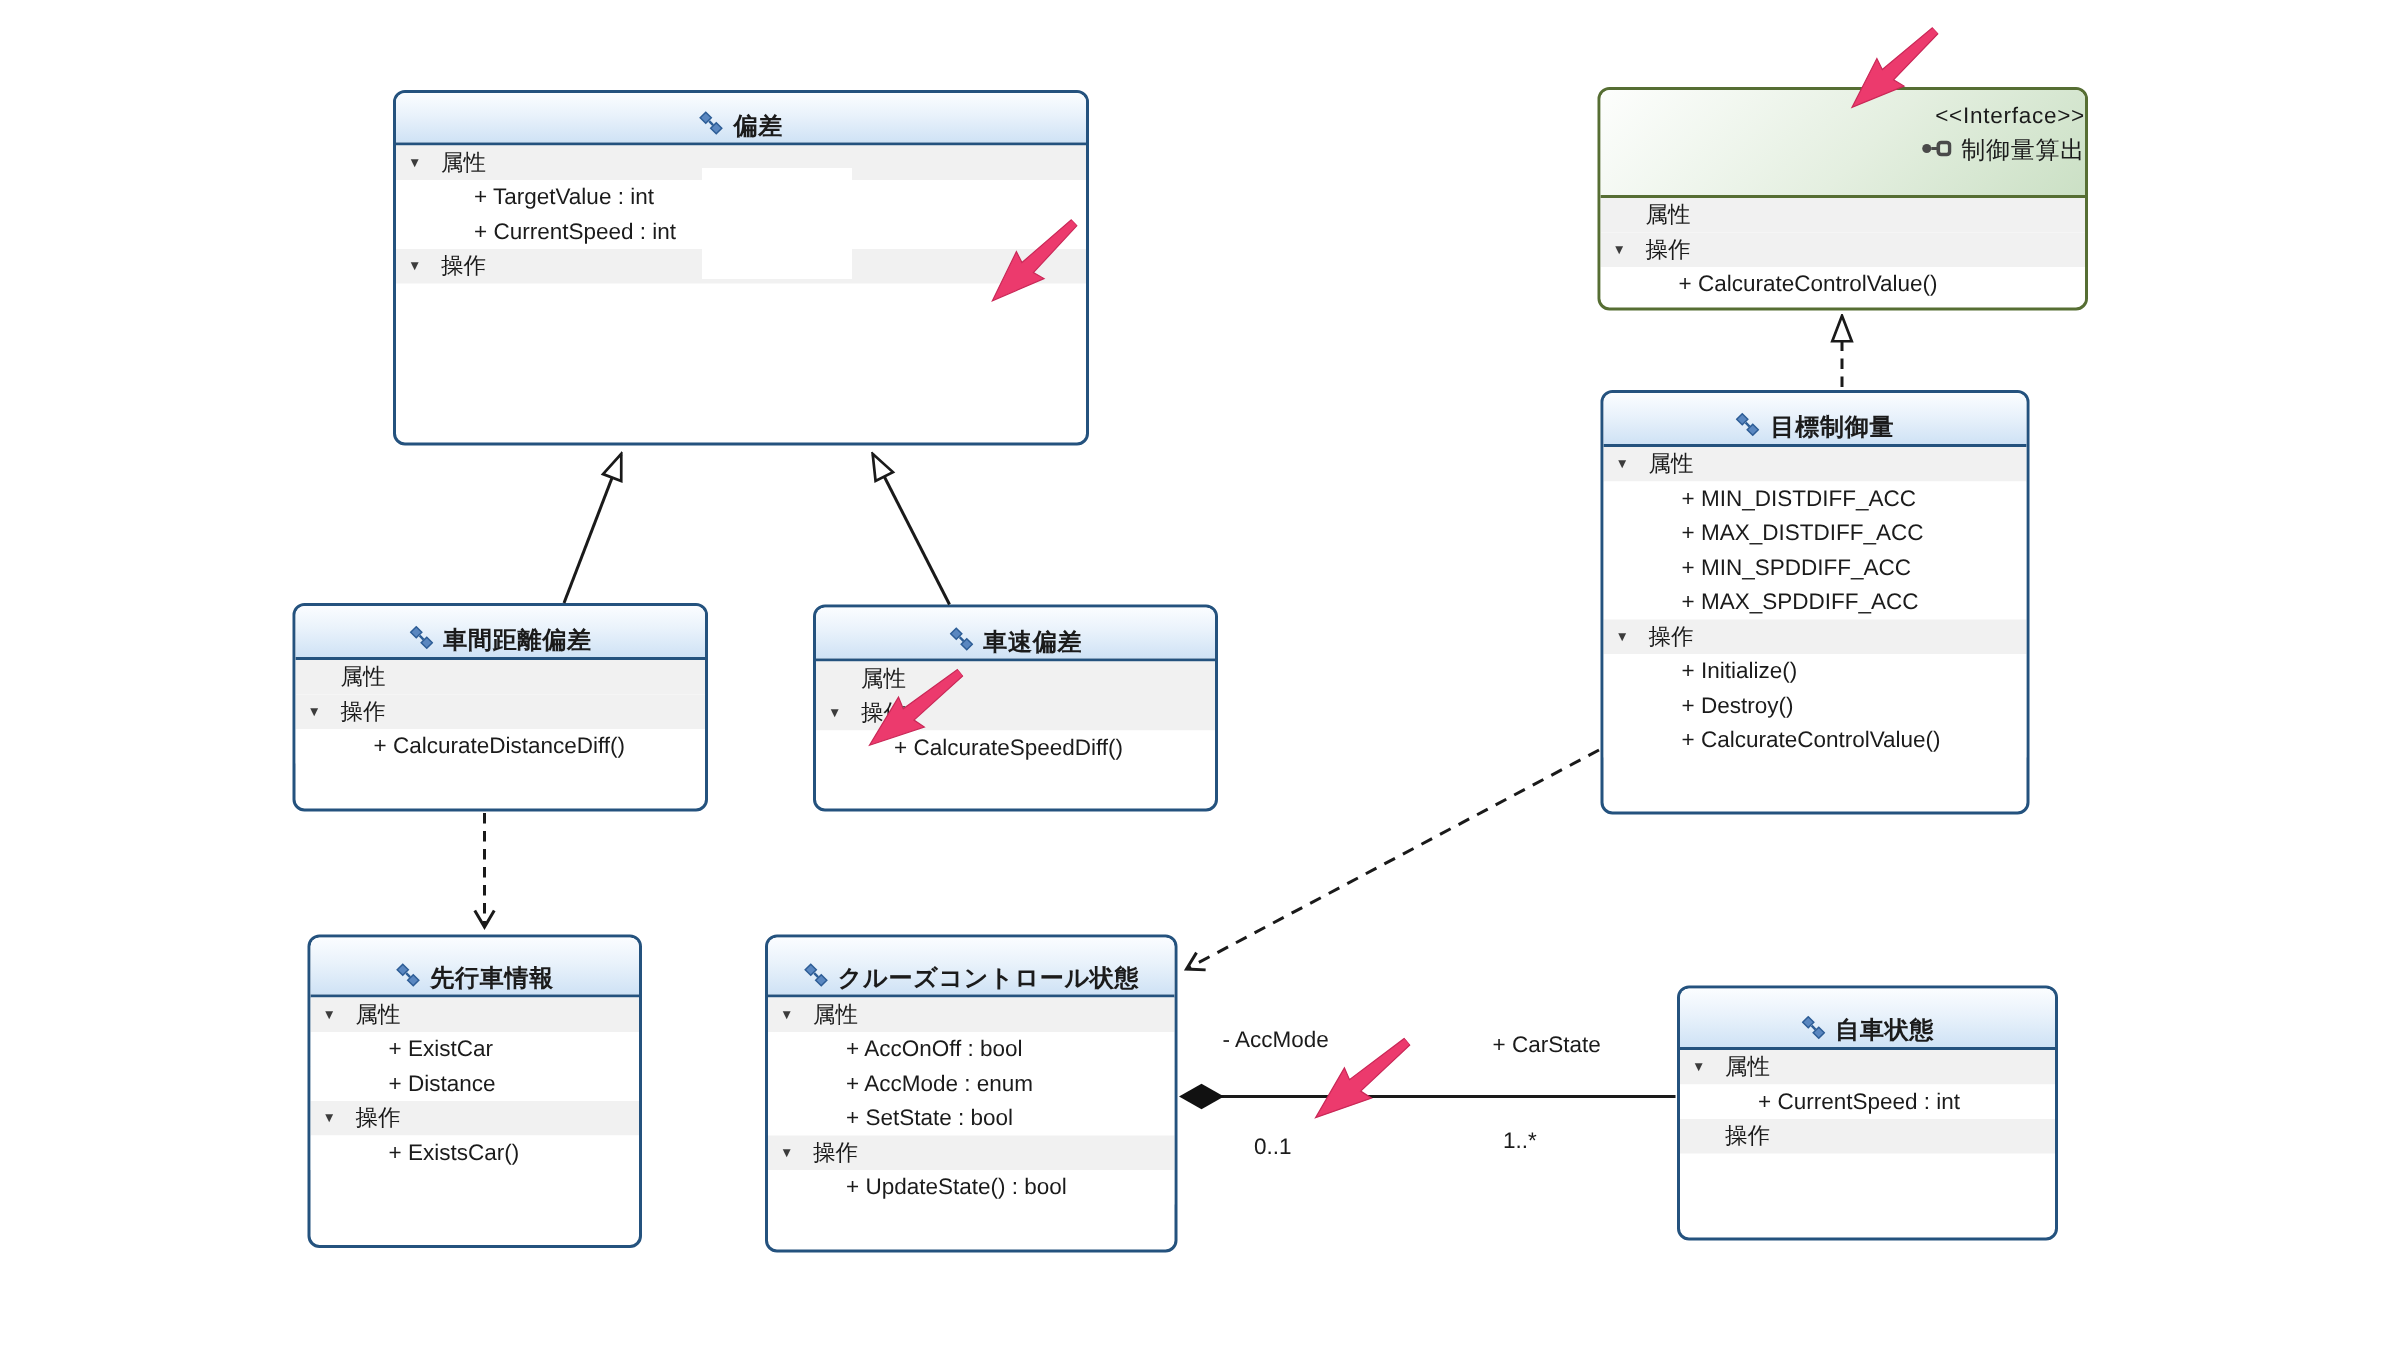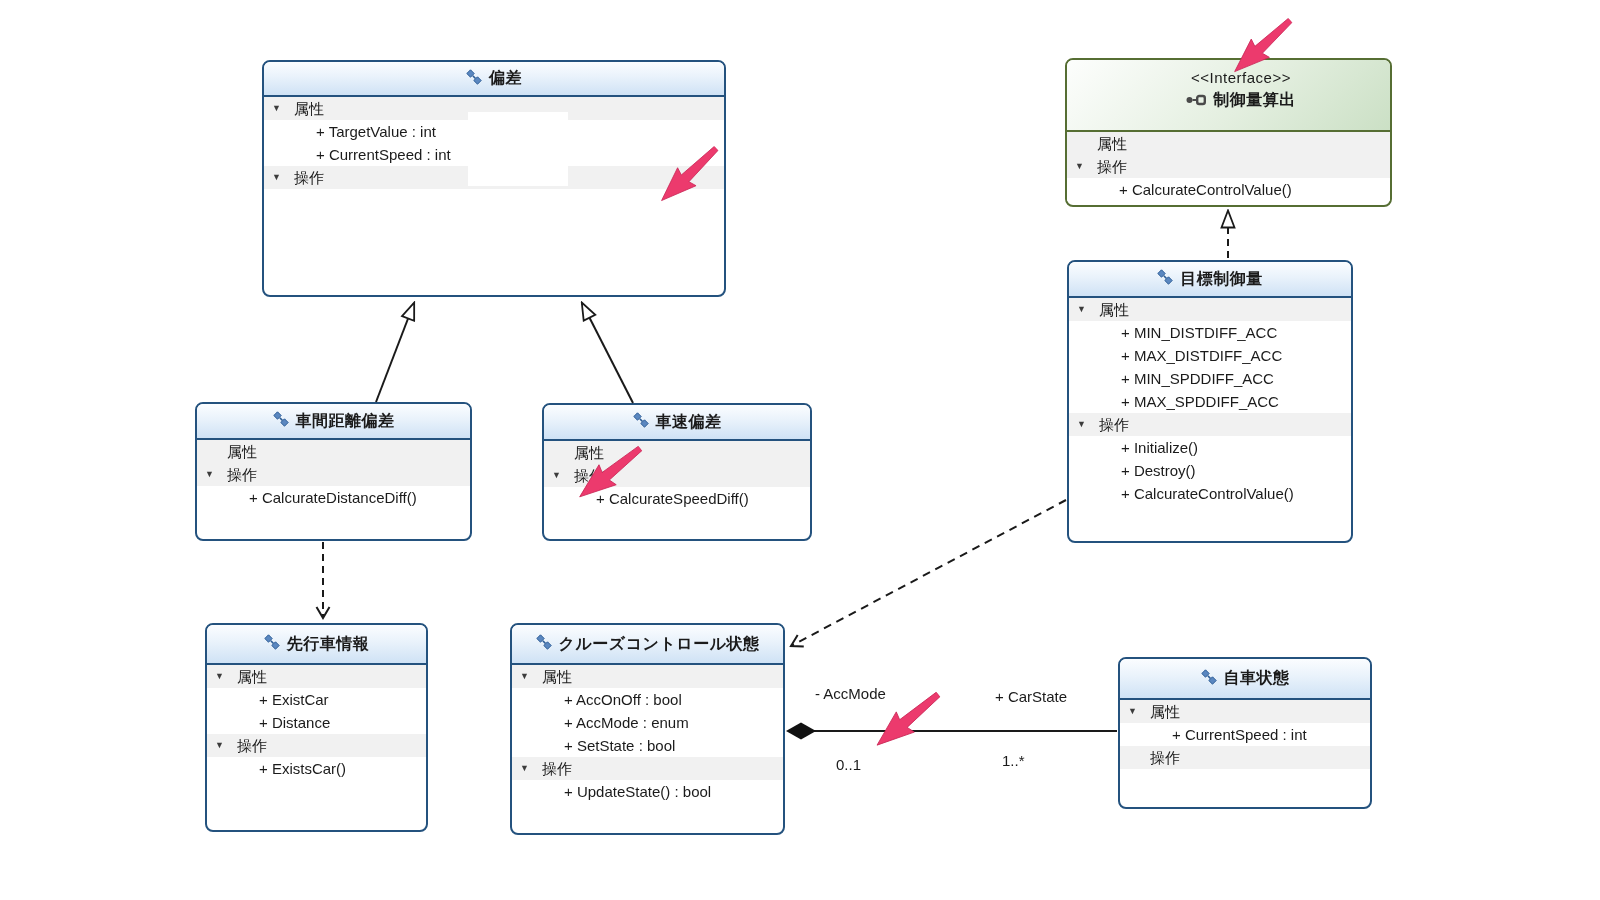--- a/index.html
+++ b/index.html
@@ -9,31 +9,31 @@
   }
   .canvas{position:absolute;inset:0;}
 
   
   .uml-class{
     position:absolute;box-sizing:border-box;background:#ffffff;
     border:2px solid #24527e;border-radius:8px;overflow:hidden;z-index:1;
   }
   .uml-class.iface{border-color:#566e33;}
   .uml-hdr{
-    box-sizing:border-box;display:flex;align-items:center;justify-content:center;gap:7px;
+    box-sizing:border-box;display:flex;align-items:flex-end;justify-content:center;gap:7px;
     background:linear-gradient(180deg,#fbfdff 0%,#e9f2fb 45%,#cfe2f5 100%);
     border-bottom:2px solid #24527e;
     font-size:16px;font-weight:600;letter-spacing:.5px;
   }
   .uml-class.iface .uml-hdr{
     flex-direction:column;gap:4px;justify-content:flex-start;padding-top:9px;
     background:linear-gradient(135deg,#fdfefd 0%,#e4efe0 55%,#cbe0c5 100%);
     border-bottom:2px solid #566e33;font-weight:400;padding-left:25px;
   }
-  .iface-name{display:flex;align-items:center;gap:7px;font-weight:700;}
+  .iface-name{display:flex;align-items:center;gap:7px;font-weight:400;}
   .urow{
     position:relative;height:23px;line-height:23px;font-size:15px;white-space:nowrap;
   }
   .urow.stripe{background:#f1f1f1;padding-left:30px;}
   .urow.member{background:#ffffff;padding-left:52px;}
   .exp{
     position:absolute;left:8px;top:0;height:23px;line-height:22px;
     font-size:9px;color:#3c3c3c;
   }
   .whiteout{position:absolute;background:#ffffff;z-index:3;}
@@ -158,21 +158,21 @@
       <span>クルーズコントロール状態</span>
     </div>
     <div class="urow stripe"><span class="exp">▼</span><span>属性</span></div>
     <div class="urow member">+ AccOnOff : bool</div>
     <div class="urow member">+ AccMode : enum</div>
     <div class="urow member">+ SetState : bool</div>
     <div class="urow stripe"><span class="exp">▼</span><span>操作</span></div>
     <div class="urow member">+ UpdateState() : bool</div>
   </div>
 
-  <div class="uml-class" style="left:1118px;top:657px;width:254px;height:152px;">
+  <div class="uml-class" style="left:1118px;top:657px;width:254px;height:170px;">
     <div class="uml-hdr" style="height:41px;">
       <span><svg viewBox="0 0 16 16" width="16" height="16">
             <path d="M4.5 .8 L8.2 4.5 L4.5 8.2 L.8 4.5 Z" fill="#5a87c0" stroke="#2d5d96"></path>
             <path d="M11.5 7.8 L15.2 11.5 L11.5 15.2 L7.8 11.5 Z" fill="#5a87c0" stroke="#2d5d96"></path>
             <path d="M6.8 6.8 L9.4 9.4" stroke="#2d5d96" stroke-width="1.6"></path>
           </svg></span>
       <span>自車状態</span>
     </div>
     <div class="urow stripe"><span class="exp">▼</span><span>属性</span></div>
     <div class="urow member">+ CurrentSpeed : int</div>

